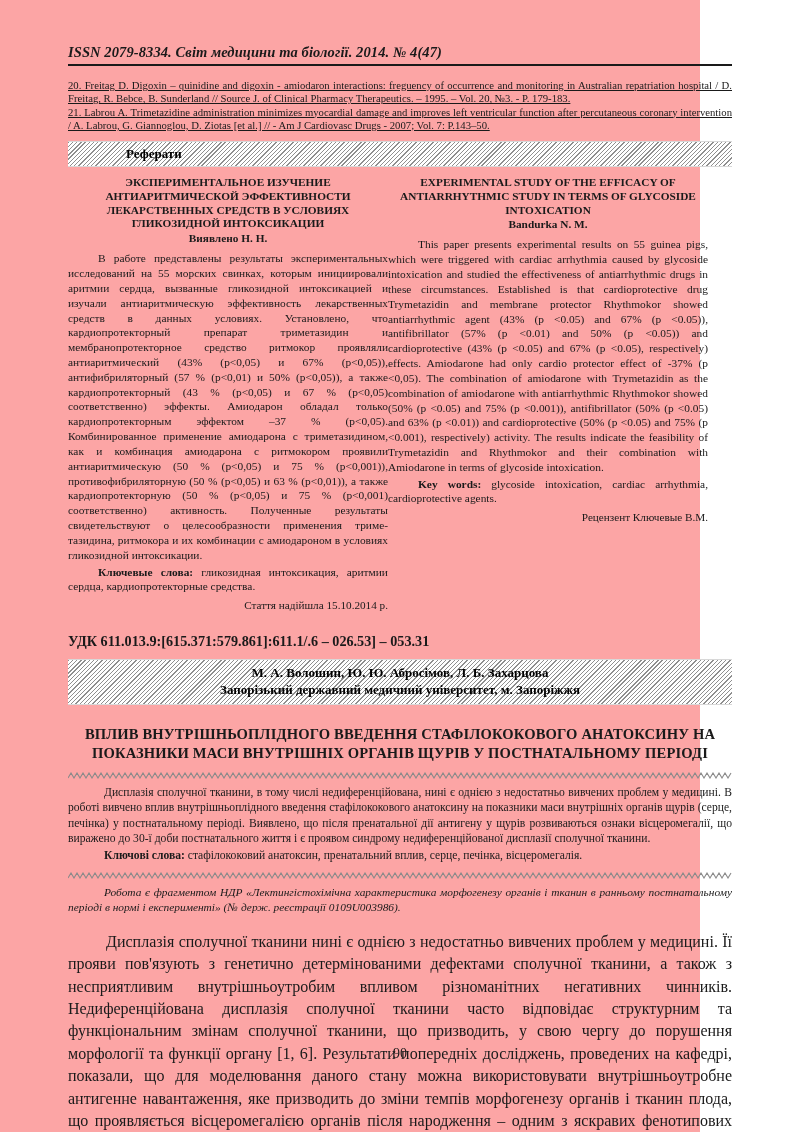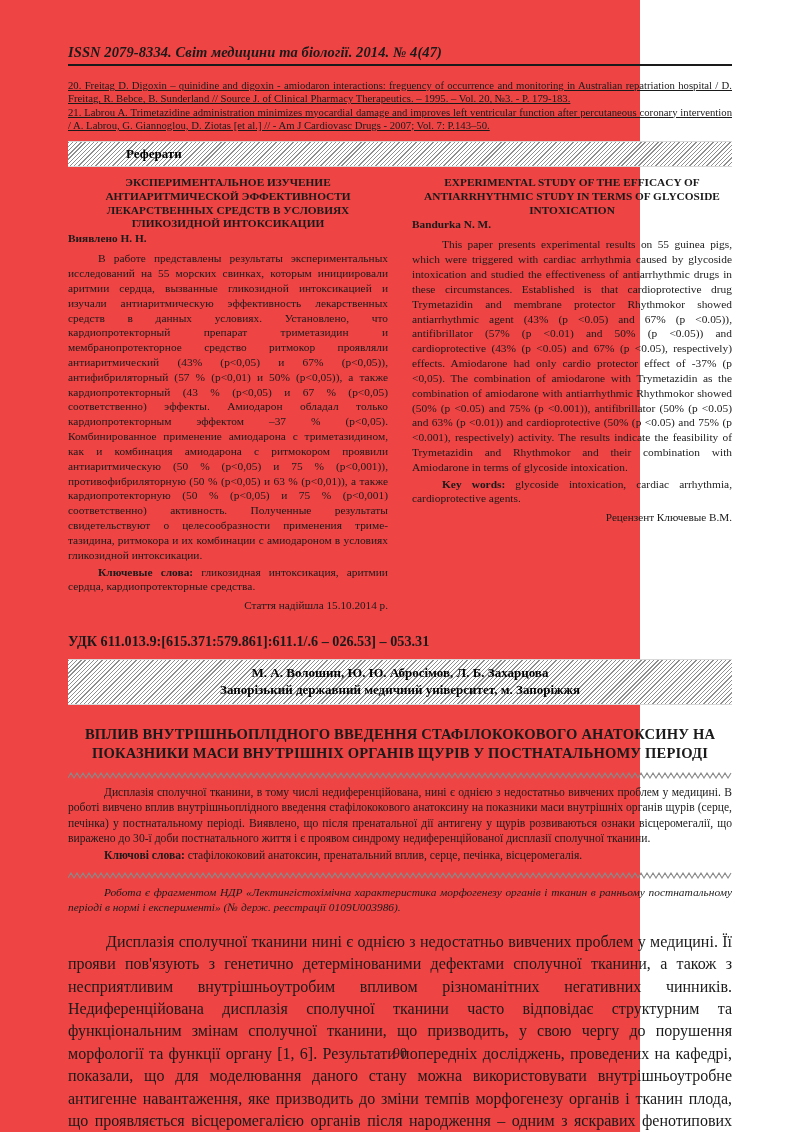--- a/index.html
+++ b/index.html
@@ -11,23 +11,23 @@
     width: 800px;
     height: 1132px;
     font-family: "Liberation Serif", "DejaVu Serif", serif;
     color: #1a1a1a;
     position: relative;
     overflow: hidden;
   }
   .page {
     position: absolute;
     left: 0; top: 0;
-    width: 640px;
+    width: 700px;
     height: 1132px;
-    background: #ef4444;
+    background: #fca5a5;
   }
   .content {
     position: absolute;
     left: 68px;
     top: 44px;
     width: 664px;
   }
 
   
   .runhead {
@@ -67,32 +67,32 @@
     padding: 4px 0 4px 0;
   }
   .band.left-label { text-align: left; }
   .band.left-label span { padding-left: 58px; }
   .band.centered { text-align: center; padding: 5px 0 6px 0; }
   .band .bline { display: block; line-height: 1.28; }
 
   
   .abs-wrap {
     display: flex;
-    gap: 24px;
     margin-top: 9px;
   }
   .abs-col { width: 320px; }
   .abs-title {
     text-align: center;
     font-weight: bold;
     font-size: 11.3px;
     line-height: 1.22;
     text-transform: none;
   }
   .abs-author {
+    text-align: center;
     font-weight: bold;
     font-size: 11.3px;
     margin-top: 1px;
   }
   .abs-body {
     font-size: 11.4px;
     line-height: 1.30;
     text-align: justify;
     margin-top: 7px;
     text-indent: 30px;

